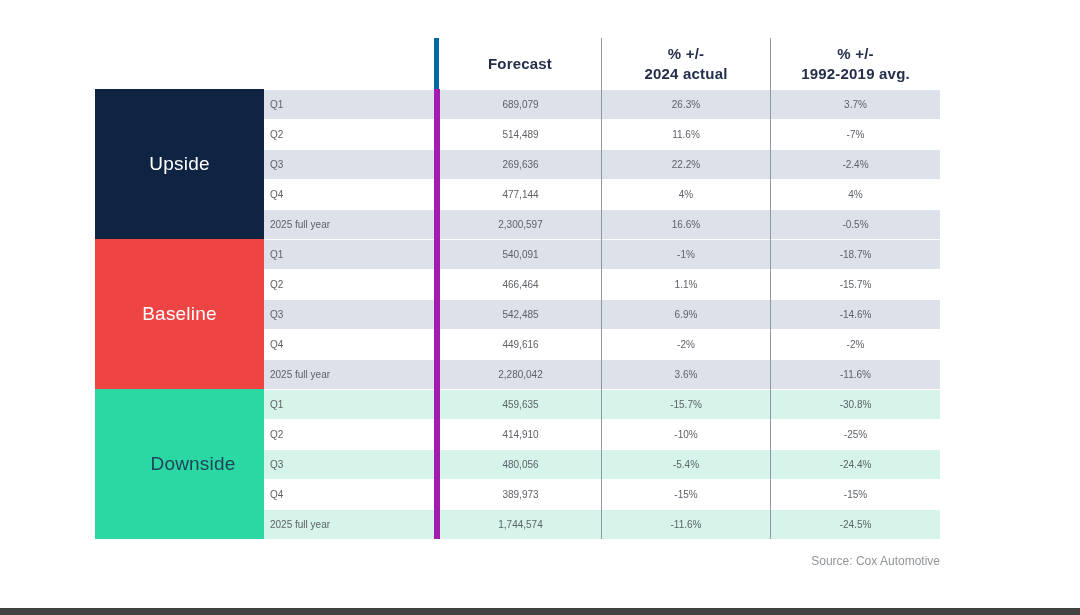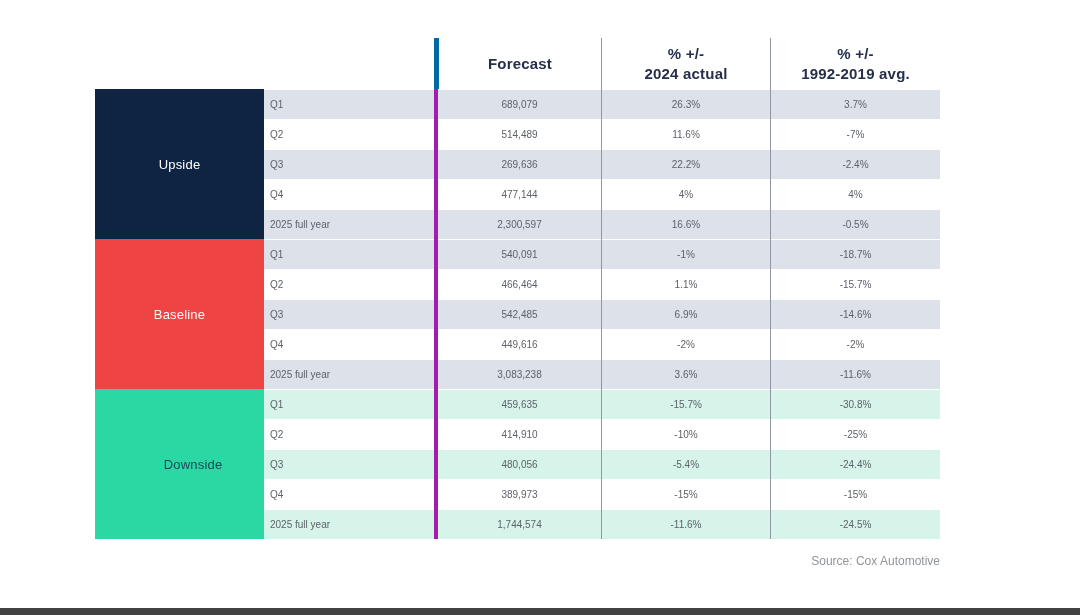--- a/index.html
+++ b/index.html
@@ -15,30 +15,30 @@
     font-weight:bold;letter-spacing:.2px;
   }
   .hcell.blockcol{width:169px;}
   .hcell.labelcol{width:170px;}
   .hcell.c1{width:167px;border-left:5px solid #0369a1;}
   .hcell.c2{width:169px;border-left:1px solid #9097a2;}
   .hcell.c3{width:170px;border-left:1px solid #9097a2;}
   .section{display:flex;}
   .block{
     box-sizing:border-box;width:169px;display:flex;align-items:center;justify-content:center;
-    font-size:13px;color:#ffffff;letter-spacing:.2px;
+    font-size:19px;color:#ffffff;letter-spacing:.2px;
   }
   .block.downside-text{color:#1d4558;}
   .rows{display:flex;flex-direction:column;width:676px;}
   .row{display:flex;height:30px;}
   .cell{
     box-sizing:border-box;display:flex;align-items:center;font-size:10px;color:#5d6269;
   }
   .cell.label{width:170px;padding-left:6px;justify-content:flex-start;}
-  .cell.n1{width:167px;border-left:4px solid #a21caf;justify-content:center;}
+  .cell.n1{width:167px;border-left:6px solid #a21caf;justify-content:center;}
   .cell.n2{width:169px;border-left:1px solid #9097a2;justify-content:center;}
   .cell.n3{width:170px;border-left:1px solid #9097a2;justify-content:center;}
   .sec-cool .row.shade .cell{background:#dde1e9;box-shadow:inset 0 1px 0 #ffffff;}
   .sec-mint .row.shade .cell{background:#d6f4e9;box-shadow:inset 0 1px 0 #ffffff;}
   .source{
     position:absolute;right:140px;top:554px;font-size:12px;color:#909599;
   }
   .bottom-bar{position:absolute;left:0;bottom:0;width:1080px;height:7px;background:#424242;}
 </style>
 </head>
@@ -122,21 +122,21 @@
           <div class="cell n3">-14.6%</div>
         </div>
         <div class="row">
           <div class="cell label">Q4</div>
           <div class="cell n1">449,616</div>
           <div class="cell n2">-2%</div>
           <div class="cell n3">-2%</div>
         </div>
         <div class="row shade">
           <div class="cell label">2025 full year</div>
-          <div class="cell n1">3,083,238</div>
+          <div class="cell n1">2,280,042</div>
           <div class="cell n2">3.6%</div>
           <div class="cell n3">-11.6%</div>
         </div>
       </div>
     </div>
 
     <div class="section sec-mint">
       <div class="block downside-text" style="background: rgb(43, 216, 164); padding-left: 27px;">Downside</div>
       <div class="rows">
         <div class="row shade">

